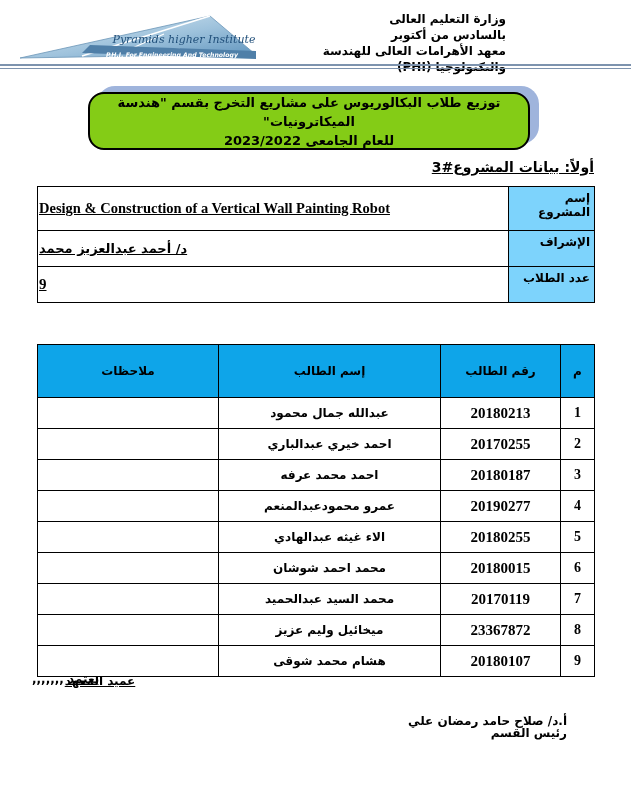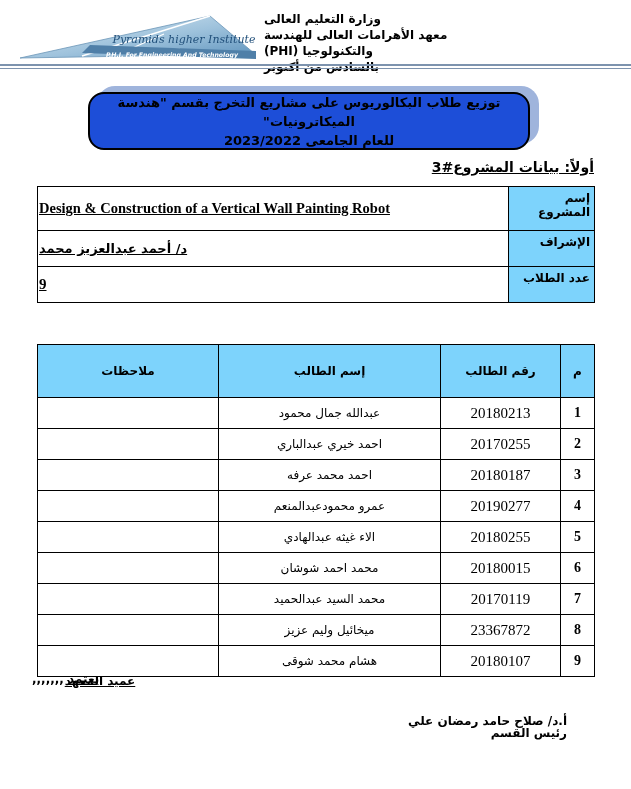--- a/index.html
+++ b/index.html
@@ -1,54 +1,54 @@
 <!DOCTYPE html>
 <html><head>
 <meta charset="utf-8">
 <style>
   html,body{margin:0;padding:0;background:#ffffff;}
   body{width:631px;height:789px;font-family:"DejaVu Sans", sans-serif;color:#000;}
   .page{position:relative;width:631px;height:789px;background:#fff;overflow:hidden;}
 
   
   .logo{position:absolute;left:12px;top:13px;width:248px;height:48px;}
-  .ministry{position:absolute;left:264px;top:11px;width:254px;text-align:left;
+  .ministry{position:absolute;left:252px;top:11px;width:254px;text-align:right;
             direction:rtl;font-weight:bold;font-size:12px;line-height:16px;}
   .rule{position:absolute;left:0;top:64px;width:631px;height:2px;
         border-top:2.5px solid #7d93ae;border-bottom:1.5px solid #7d93ae;}
 
   
   .title-box{position:absolute;left:88px;top:92px;width:442px;height:58px;}
   .title-box::before{content:"";position:absolute;left:9px;top:-6px;width:100%;height:100%;
         background:#9fb4dc;border-radius:18px;}
-  .title-inner{position:absolute;left:0;top:0;width:100%;height:100%;background:#1d4ed8;
+  .title-inner{position:absolute;left:0;top:0;width:100%;height:100%;background:#84cc16;
         border:2px solid #000;border-radius:16px;box-sizing:border-box;
         display:flex;flex-direction:column;justify-content:center;align-items:center;
         direction:rtl;font-weight:bold;font-size:13px;line-height:19px;text-align:center;}
 
   
   .sec-heading{position:absolute;right:37px;direction:rtl;font-weight:bold;font-size:14px;
         text-decoration:underline;}
   .sec-heading.one{top:159px;}
   .sec-heading.two{top:332px;margin-top:34px;}
 
   
   table{border-collapse:collapse;table-layout:fixed;}
-  td,th{border:1px solid #000;overflow:hidden;}
+  td,th{border:1px solid #000;overflow:hidden;font-weight:bold;}
 
   .project-table{position:absolute;left:37px;top:186px;width:557px;direction:rtl;}
   .project-table td.label{background:#7dd3fc;font-weight:bold;font-size:12px;
         vertical-align:top;padding:4px 4px 0 0;text-align:right;}
   .project-table td.value{text-align:left;vertical-align:middle;font-weight:bold;font-size:13px;text-decoration:underline;}
   .project-table td.latin{direction:ltr;font-family:"Liberation Serif", serif;font-size:14.5px;}
   .project-table td.count{font-family:"Liberation Serif", serif;font-size:15px;}
   .pt-r0{height:44px;} .pt-r1{height:36px;} .pt-r2{height:36px;}
 
   .students-table{position:absolute;left:37px;top:344px;width:557px;direction:rtl;}
-  .students-table th{background:#7dd3fc;font-weight:bold;font-size:12px;height:50px;
+  .students-table th{background:#0ea5e9;font-weight:bold;font-size:12px;height:50px;
         text-align:center;vertical-align:middle;}
   .students-table td{height:28px;text-align:center;vertical-align:middle;}
   .students-table td.snum{font-family:"Liberation Serif", serif;font-weight:bold;font-size:14px;}
   .students-table td.sid{font-family:"Liberation Serif", serif;font-size:15px;}
   .students-table td.sname{font-size:12px;}
 
   
   .foot{position:absolute;direction:rtl;font-weight:bold;font-size:12px;}
   .approve-line{left:32px;top:656px;width:120px;text-align:left;margin-top:16px;}
   .approve-line .uline{text-decoration:underline;}
@@ -75,22 +75,22 @@
       <polyline points="198,3 70,43" fill="none" stroke="#ffffff" stroke-width="1.6"></polyline>
       <polyline points="152,21 116,37 168,36" fill="none" stroke="#ffffff" stroke-width="1.2"></polyline>
     </g>
     <polygon points="78,32 244,38 244,46 70,40" fill="#4f7fa8"></polygon>
     <text x="172" y="30" text-anchor="middle" font-family="DejaVu Serif, serif" font-style="italic" font-size="11" fill="#1f4e79">Pyramids higher Institute</text>
     <text x="160" y="44" text-anchor="middle" font-family="DejaVu Sans, sans-serif" font-weight="bold" font-style="italic" font-size="6.2" fill="#ffffff">P.H.I. For Engineering And Technology</text>
   </svg>
 
   <div class="ministry">
     <div>وزارة التعليم العالى</div>
+    <div>بالسادس من أكتوبر</div>
     <div>معهد الأهرامات العالى للهندسة والتكنولوجيا (PHI)</div>
-    <div>بالسادس من أكتوبر</div>
   </div>
 
   <div class="rule"></div>
 
   <div class="title-box">
     <div class="title-inner">
       <div>توزيع طلاب البكالوريوس على مشاريع التخرج بقسم "هندسة الميكاترونيات"</div>
       <div>للعام الجامعى 2023/2022</div>
     </div>
   </div>

